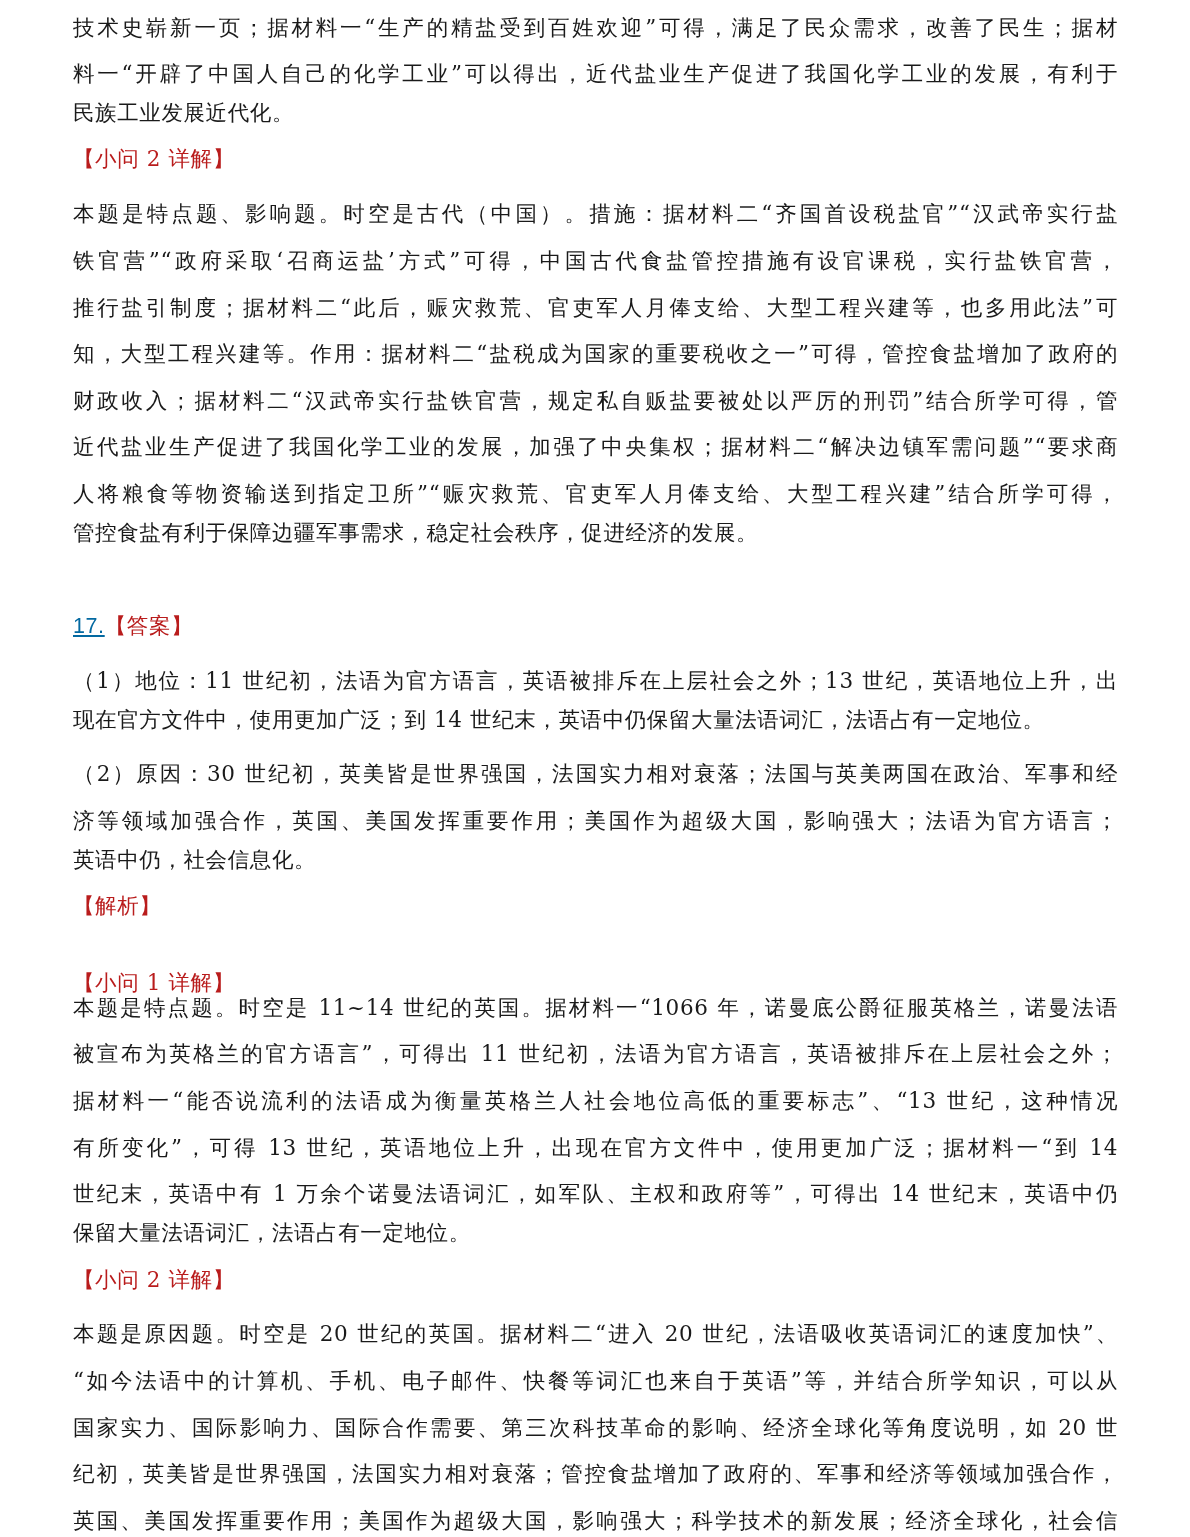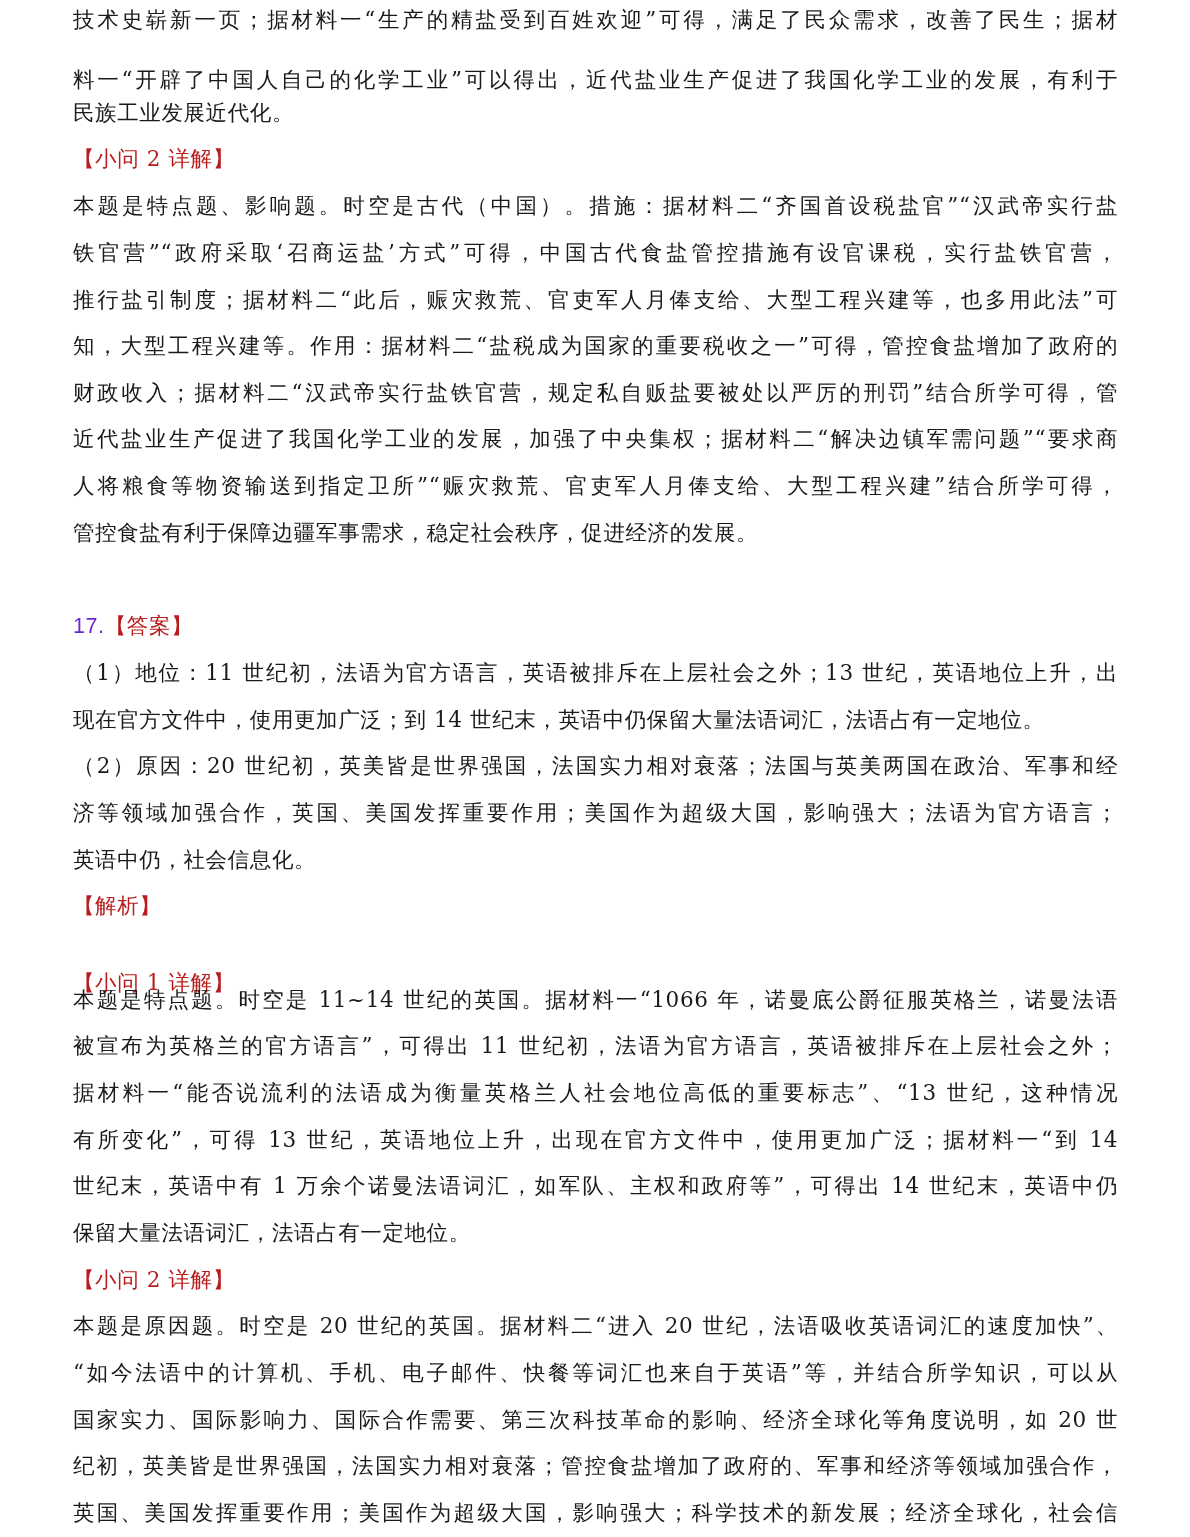--- a/index.html
+++ b/index.html
@@ -27,56 +27,58 @@
     white-space: nowrap;
     font-size: 21.5px;
     line-height: 32px;
     height: 32px;
     letter-spacing: 0.6px;
   }
   .line.justify {
     width: 1045px;
     text-align: justify;
     text-align-last: justify;
+    margin-top: 8px;
   }
   .red {
     color: #b91c1c;
   }
   .qnum {
-    color: #6d28d9;
+    color: #0369a1;
     font-family: "Liberation Sans", sans-serif;
+    text-decoration: underline;
   }
 </style>
 </head>
 <body>
 
 <div class="page">
 
   <div class="line justify" style="top:4px">技术史崭新一页；据材料一“生产的精盐受到百姓欢迎”可得，满足了民众需求，改善了民生；据材</div>
-  <div class="line justify" style="top:64px">料一“开辟了中国人自己的化学工业”可以得出，近代盐业生产促进了我国化学工业的发展，有利于</div>
+  <div class="line justify" style="top:50px">料一“开辟了中国人自己的化学工业”可以得出，近代盐业生产促进了我国化学工业的发展，有利于</div>
   <div class="line" style="top:97px">民族工业发展近代化。</div>
 
   <div class="line red" style="top:143px">【小问 2 详解】</div>
 
   <div class="line justify" style="top:190px">本题是特点题、影响题。时空是古代（中国）。措施：据材料二“齐国首设税盐官”“汉武帝实行盐</div>
   <div class="line justify" style="top:237px">铁官营”“政府采取‘召商运盐’方式”可得，中国古代食盐管控措施有设官课税，实行盐铁官营，</div>
   <div class="line justify" style="top:284px">推行盐引制度；据材料二“此后，赈灾救荒、官吏军人月俸支给、大型工程兴建等，也多用此法”可</div>
   <div class="line justify" style="top:330px">知，大型工程兴建等。作用：据材料二“盐税成为国家的重要税收之一”可得，管控食盐增加了政府的</div>
   <div class="line justify" style="top:377px">财政收入；据材料二“汉武帝实行盐铁官营，规定私自贩盐要被处以严厉的刑罚”结合所学可得，管</div>
   <div class="line justify" style="top:423px">近代盐业生产促进了我国化学工业的发展，加强了中央集权；据材料二“解决边镇军需问题”“要求商</div>
   <div class="line justify" style="top:470px">人将粮食等物资输送到指定卫所”“赈灾救荒、官吏军人月俸支给、大型工程兴建”结合所学可得，</div>
   <div class="line" style="top:517px">管控食盐有利于保障边疆军事需求，稳定社会秩序，促进经济的发展。</div>
 
   <div class="line" style="top:610px">
     <span class="qnum">17.</span><span class="red">【答案】</span>
   </div>
 
   <div class="line justify" style="top:657px">（1）地位：11 世纪初，法语为官方语言，英语被排斥在上层社会之外；13 世纪，英语地位上升，出</div>
   <div class="line" style="top:704px">现在官方文件中，使用更加广泛；到 14 世纪末，英语中仍保留大量法语词汇，法语占有一定地位。</div>
-  <div class="line justify" style="top:750px">（2）原因：20 世纪初，英美皆是世界强国，法国实力相对衰落；法国与英美两国在政治、军事和经</div>
+  <div class="line justify" style="top:750px">（2）原因：30 世纪初，英美皆是世界强国，法国实力相对衰落；法国与英美两国在政治、军事和经</div>
   <div class="line justify" style="top:797px">济等领域加强合作，英国、美国发挥重要作用；美国作为超级大国，影响强大；法语为官方语言；</div>
   <div class="line" style="top:844px">英语中仍，社会信息化。</div>
 
   <div class="line red" style="top:890px">【解析】</div>
 
   <div class="line red" style="top:967px">【小问 1 详解】</div>
 
   <div class="line justify" style="top:984px">本题是特点题。时空是 11~14 世纪的英国。据材料一“1066 年，诺曼底公爵征服英格兰，诺曼法语</div>
   <div class="line justify" style="top:1030px">被宣布为英格兰的官方语言”，可得出 11 世纪初，法语为官方语言，英语被排斥在上层社会之外；</div>
   <div class="line justify" style="top:1077px">据材料一“能否说流利的法语成为衡量英格兰人社会地位高低的重要标志”、“13 世纪，这种情况</div>

